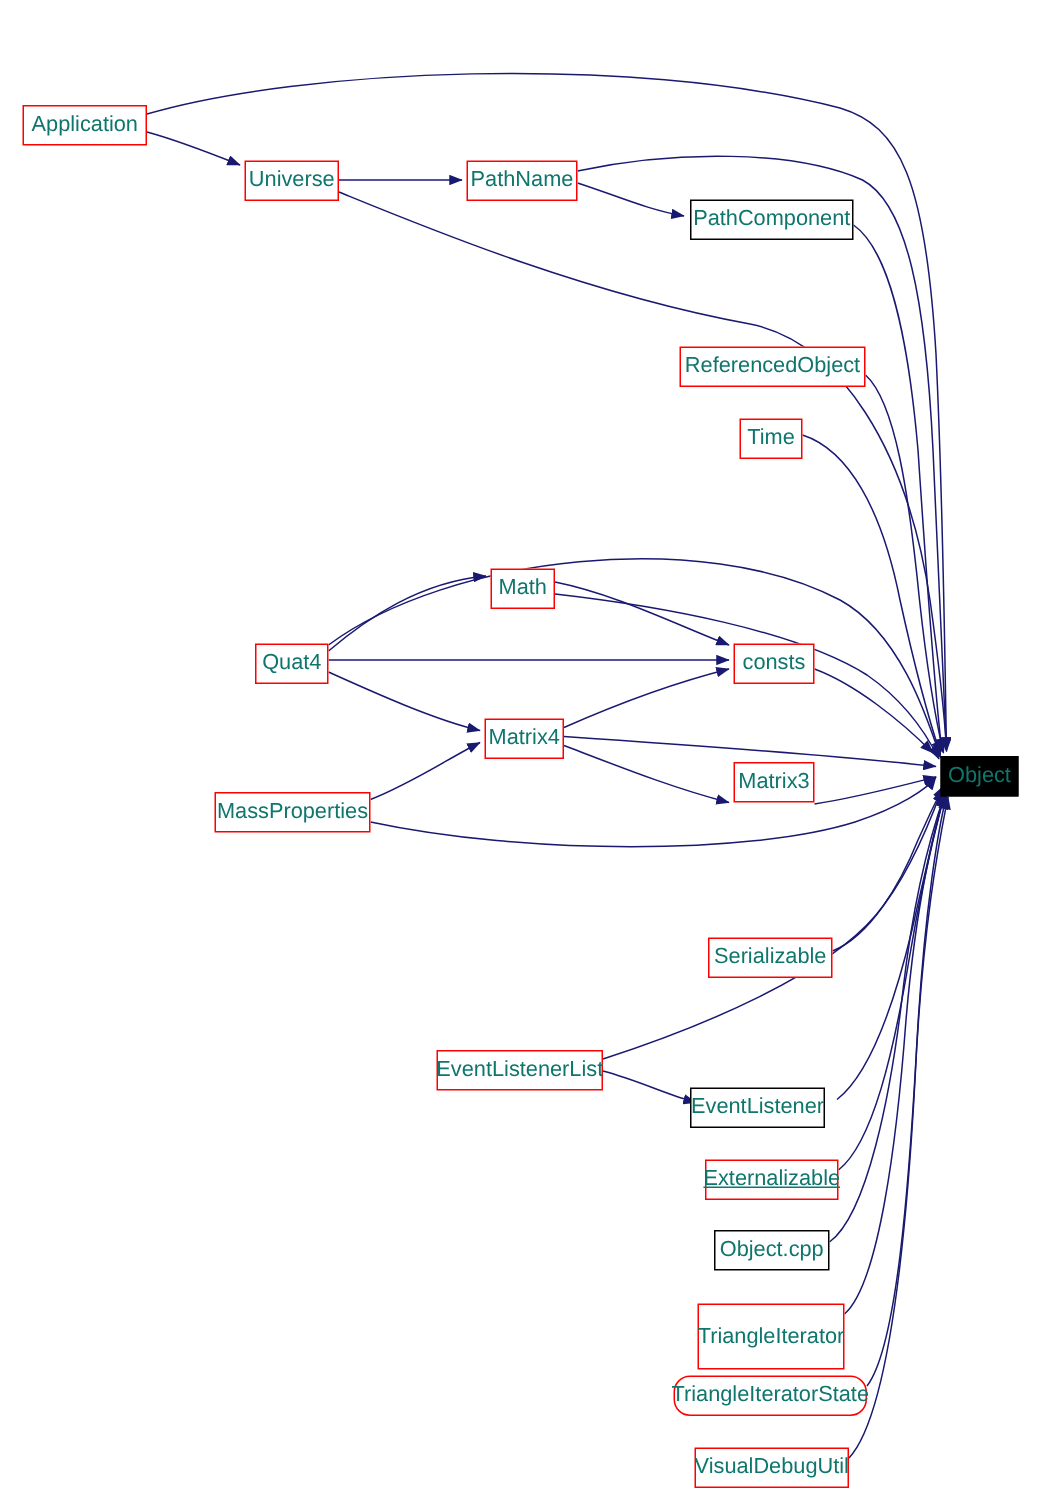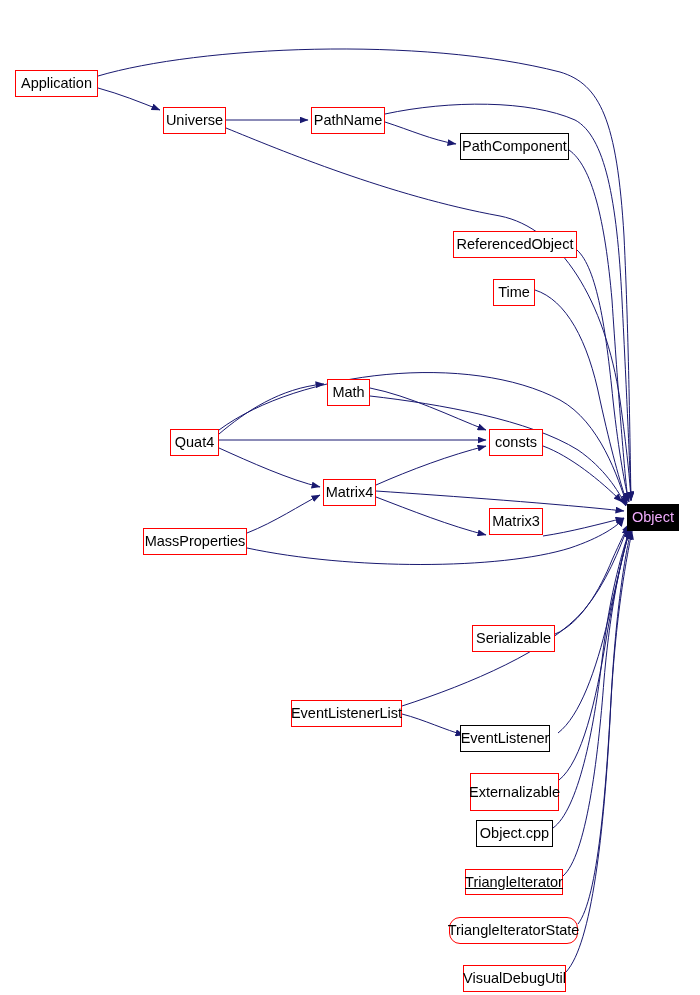--- a/index.html
+++ b/index.html
@@ -27,34 +27,34 @@
     height: 995px;
   }
   .node {
     position: absolute;
     box-sizing: border-box;
     display: flex;
     align-items: center;
     justify-content: center;
     border: 1px solid #ff0000;
     background: #ffffff;
-    color: #000000;
+    color: #0f766e;
     font-size: 14.5px;
     line-height: 1;
     white-space: nowrap;
     letter-spacing: 0px;
     z-index: 5;
   }
   .node.black-border {
     border-color: #000000;
   }
   .node.current {
     border-color: #000000;
     background: #000000;
-    color: #f0abfc;
+    color: #0f766e;
   }
   .node-label {
     pointer-events: none;
   }
 </style>
 </head>
 <body>
 
 <div id="graph">
 
@@ -141,27 +141,27 @@
       </div>
       <div class="node" style="left: 472px; top: 625px; width: 83px; height: 27px;">
         <span class="node-label">Serializable</span>
       </div>
       <div class="node" style="left: 291px; top: 700px; width: 111px; height: 27px;">
         <span class="node-label">EventListenerList</span>
       </div>
       <div class="node black-border" style="left: 460px; top: 725px; width: 90px; height: 27px;">
         <span class="node-label">EventListener</span>
       </div>
-      <div class="node" style="left: 470px; top: 773px; width: 89px; height: 38px;">
+      <div class="node" style="left: 470px; top: 773px; width: 89px; height: 27px; text-decoration: underline;">
         <span class="node-label">Externalizable</span>
       </div>
       <div class="node black-border" style="left: 476px; top: 820px; width: 77px; height: 27px;">
         <span class="node-label">Object.cpp</span>
       </div>
-      <div class="node" style="left: 465px; top: 869px; width: 98px; height: 26px; text-decoration: underline;">
+      <div class="node" style="left: 465px; top: 869px; width: 98px; height: 44px;">
         <span class="node-label">TriangleIterator</span>
       </div>
       <div class="node" style="left: 449px; top: 917px; width: 129px; height: 27px; border-radius: 11px;">
         <span class="node-label">TriangleIteratorState</span>
       </div>
       <div class="node" style="left: 463px; top: 965px; width: 103px; height: 27px;">
         <span class="node-label">VisualDebugUtil</span>
       </div>
     </div>
 

